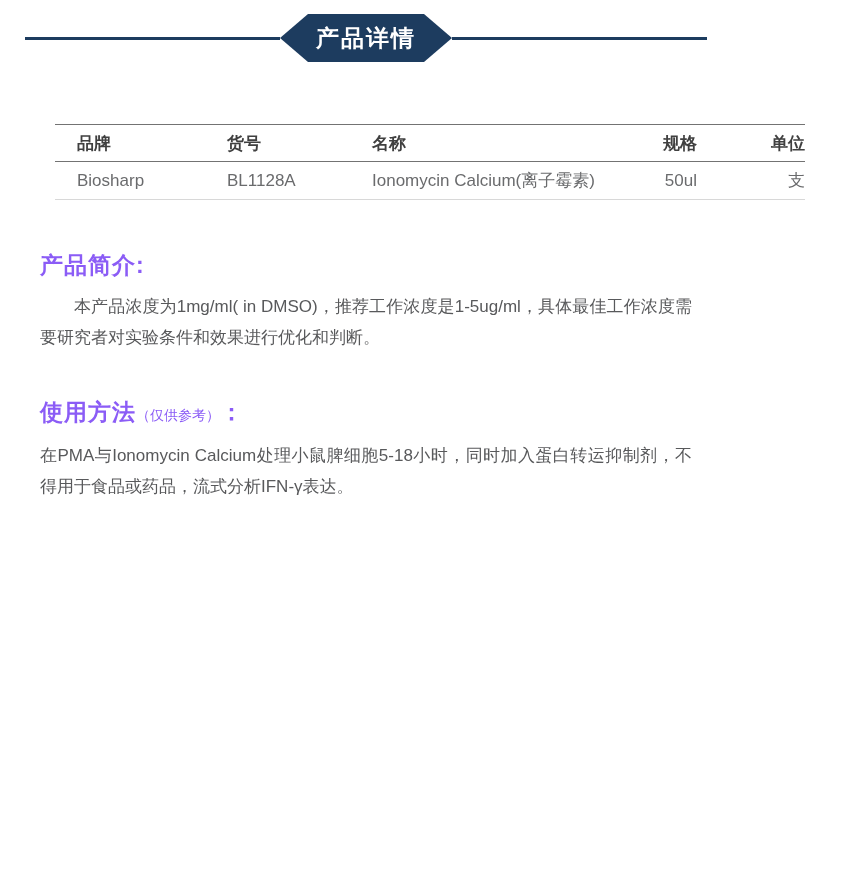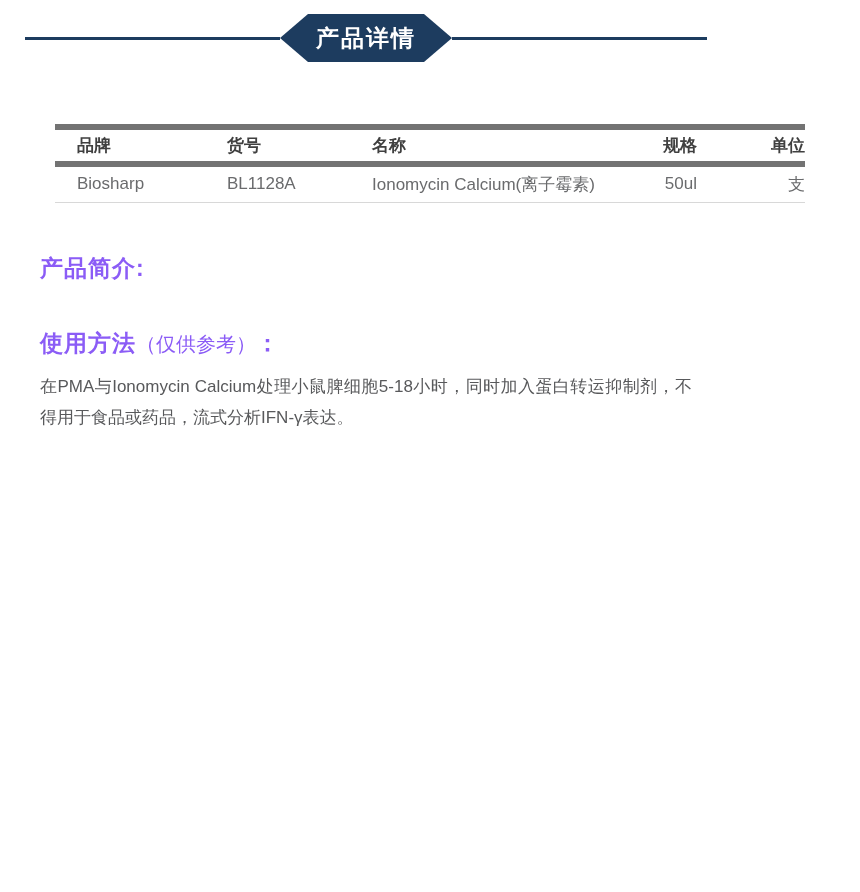--- a/index.html
+++ b/index.html
@@ -48,42 +48,42 @@
     width: 750px;
     border-collapse: collapse;
     table-layout: fixed;
     font-size: 17px;
   }
   .ptable col.c1 { width: 150px; }
   .ptable col.c2 { width: 145px; }
   .ptable col.c3 { width: 255px; }
   .ptable col.c4 { width: 92px; }
   .ptable col.c5 { width: 108px; }
-  .ptable tr { border-top: 6px solid #737373; }
+  .ptable tr { border-top: 1px solid #737373; }
   .ptable tr:last-child { border-bottom: 1px solid #d8d8d8; }
   .ptable th, .ptable td {
     text-align: left;
     padding: 0 0 0 22px;
     white-space: nowrap;
     overflow: hidden;
   }
   .ptable th { height: 37px; color: #404040; font-weight: 600; }
   .ptable td { height: 38px; color: #6a6b6d; font-weight: normal; }
   .ptable th.center, .ptable td.center { text-align: right; padding: 0; }
 
   
   .section { margin: 0 40px; }
   .sec-heading {
     font-size: 23px;
     font-weight: bold;
     color: #8b5cf6;
     letter-spacing: 1px;
   }
   .sec-heading .small-note {
-    font-size: 20px;
+    font-size: 14px;
     font-weight: normal;
     letter-spacing: 0;
   }
   .intro-heading { margin-top: 50px; }
   .intro-body { margin-top: 10px; }
   .body-text {
     font-size: 17px;
     line-height: 31px;
     color: #58595b;
     text-align: justify;
@@ -132,20 +132,21 @@
       <td>Ionomycin Calcium(离子霉素)</td>
       <td class="center">50ul</td>
       <td class="center">支</td>
     </tr>
   </tbody>
     </table>
 
   <div class="section">
     <div class="sec-heading intro-heading">产品简介:</div>
     <div class="intro-body">
+      <p class="body-text indent">本产品浓度为1mg/ml( in DMSO)，推荐工作浓度是1-5ug/ml，具体最佳工作浓度需要研究者对实验条件和效果进行优化和判断。</p>
     </div>
   </div>
 
   <div class="section">
     <div class="sec-heading usage-heading">
       <span>使用方法</span><span class="small-note">（仅供参考）</span><span>：</span>
     </div>
     <p class="body-text usage-body">在PMA与Ionomycin Calcium处理小鼠脾细胞5-18小时，同时加入蛋白转运抑制剂，不得用于食品或药品，流式分析IFN-γ表达。</p>
   </div>
 

